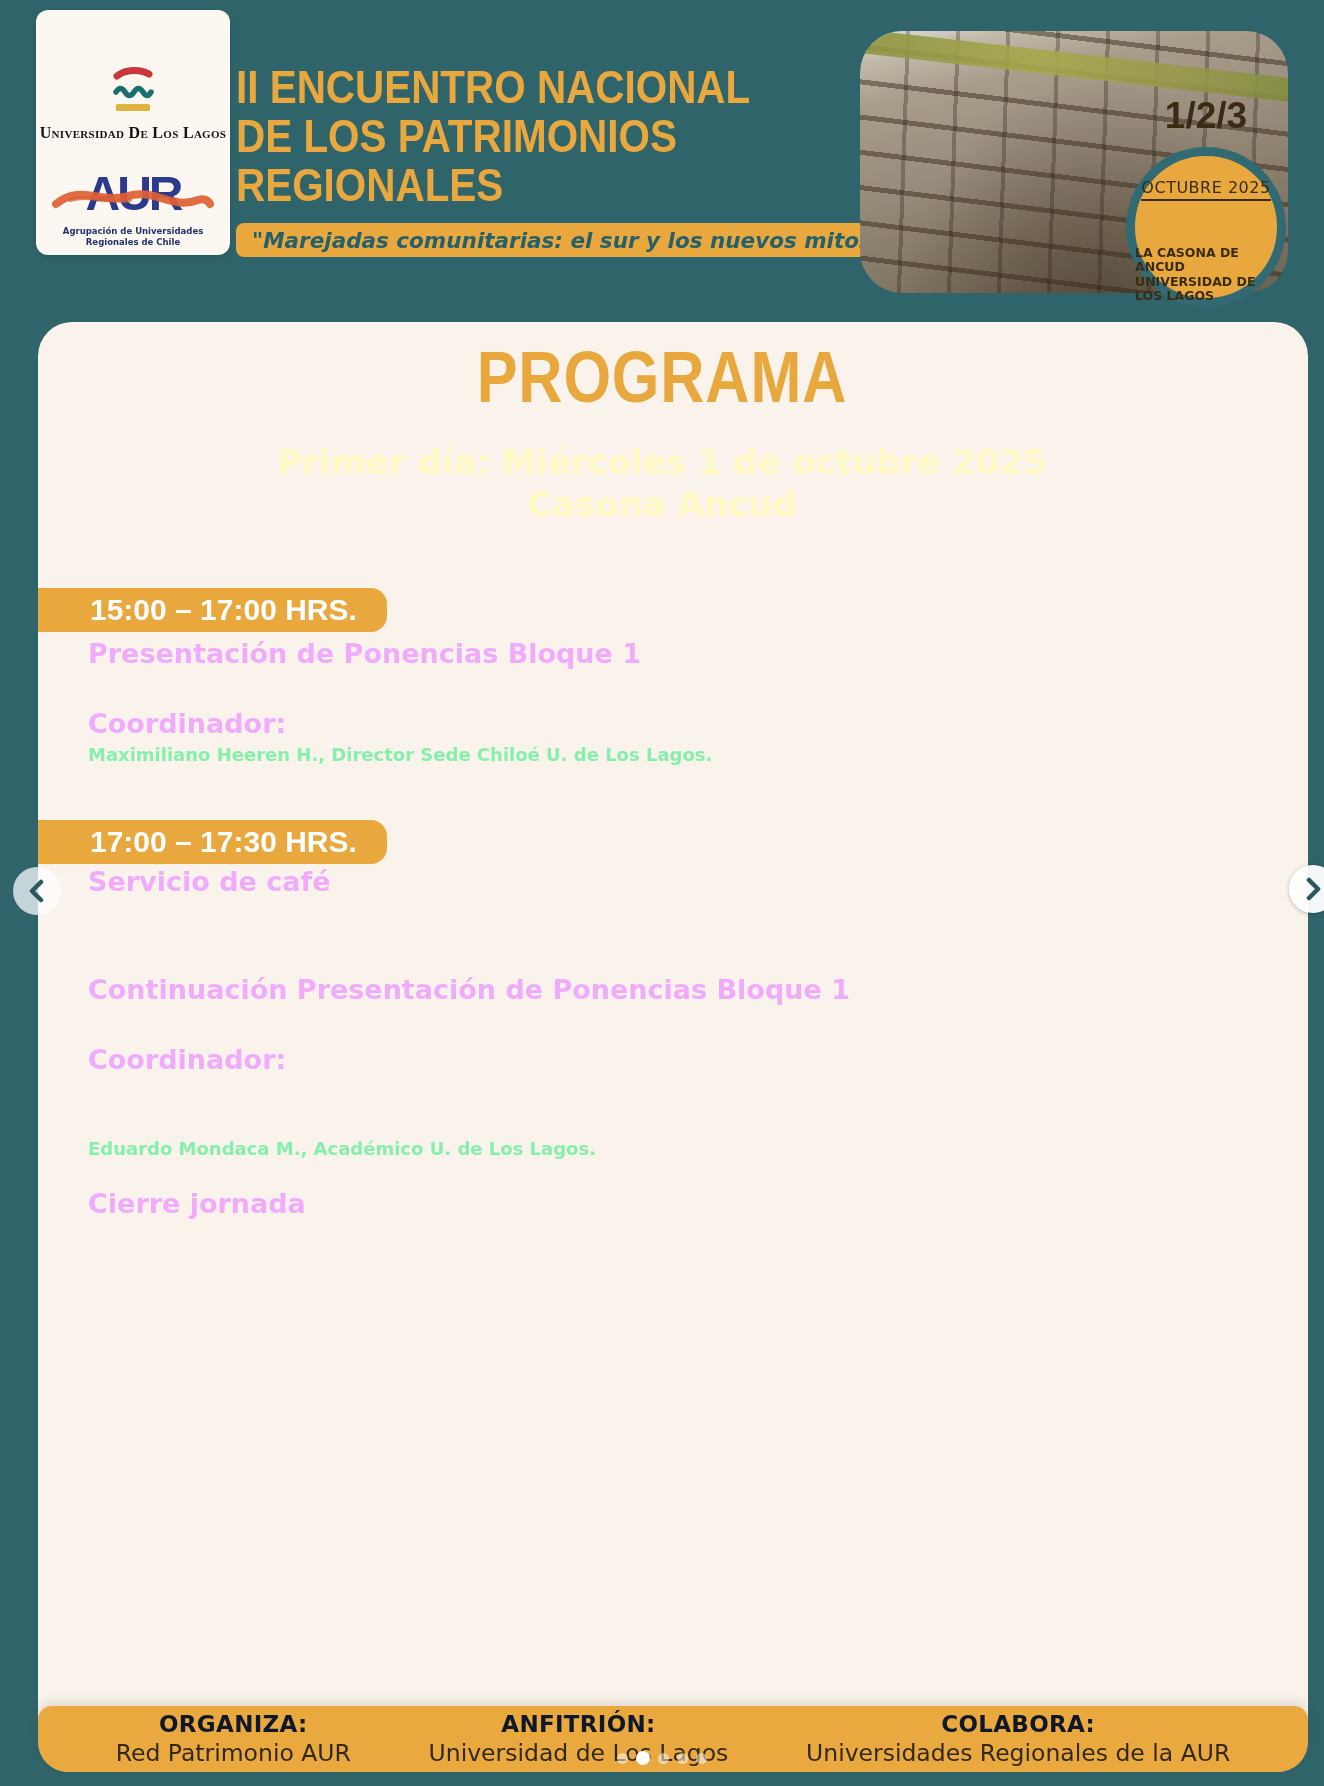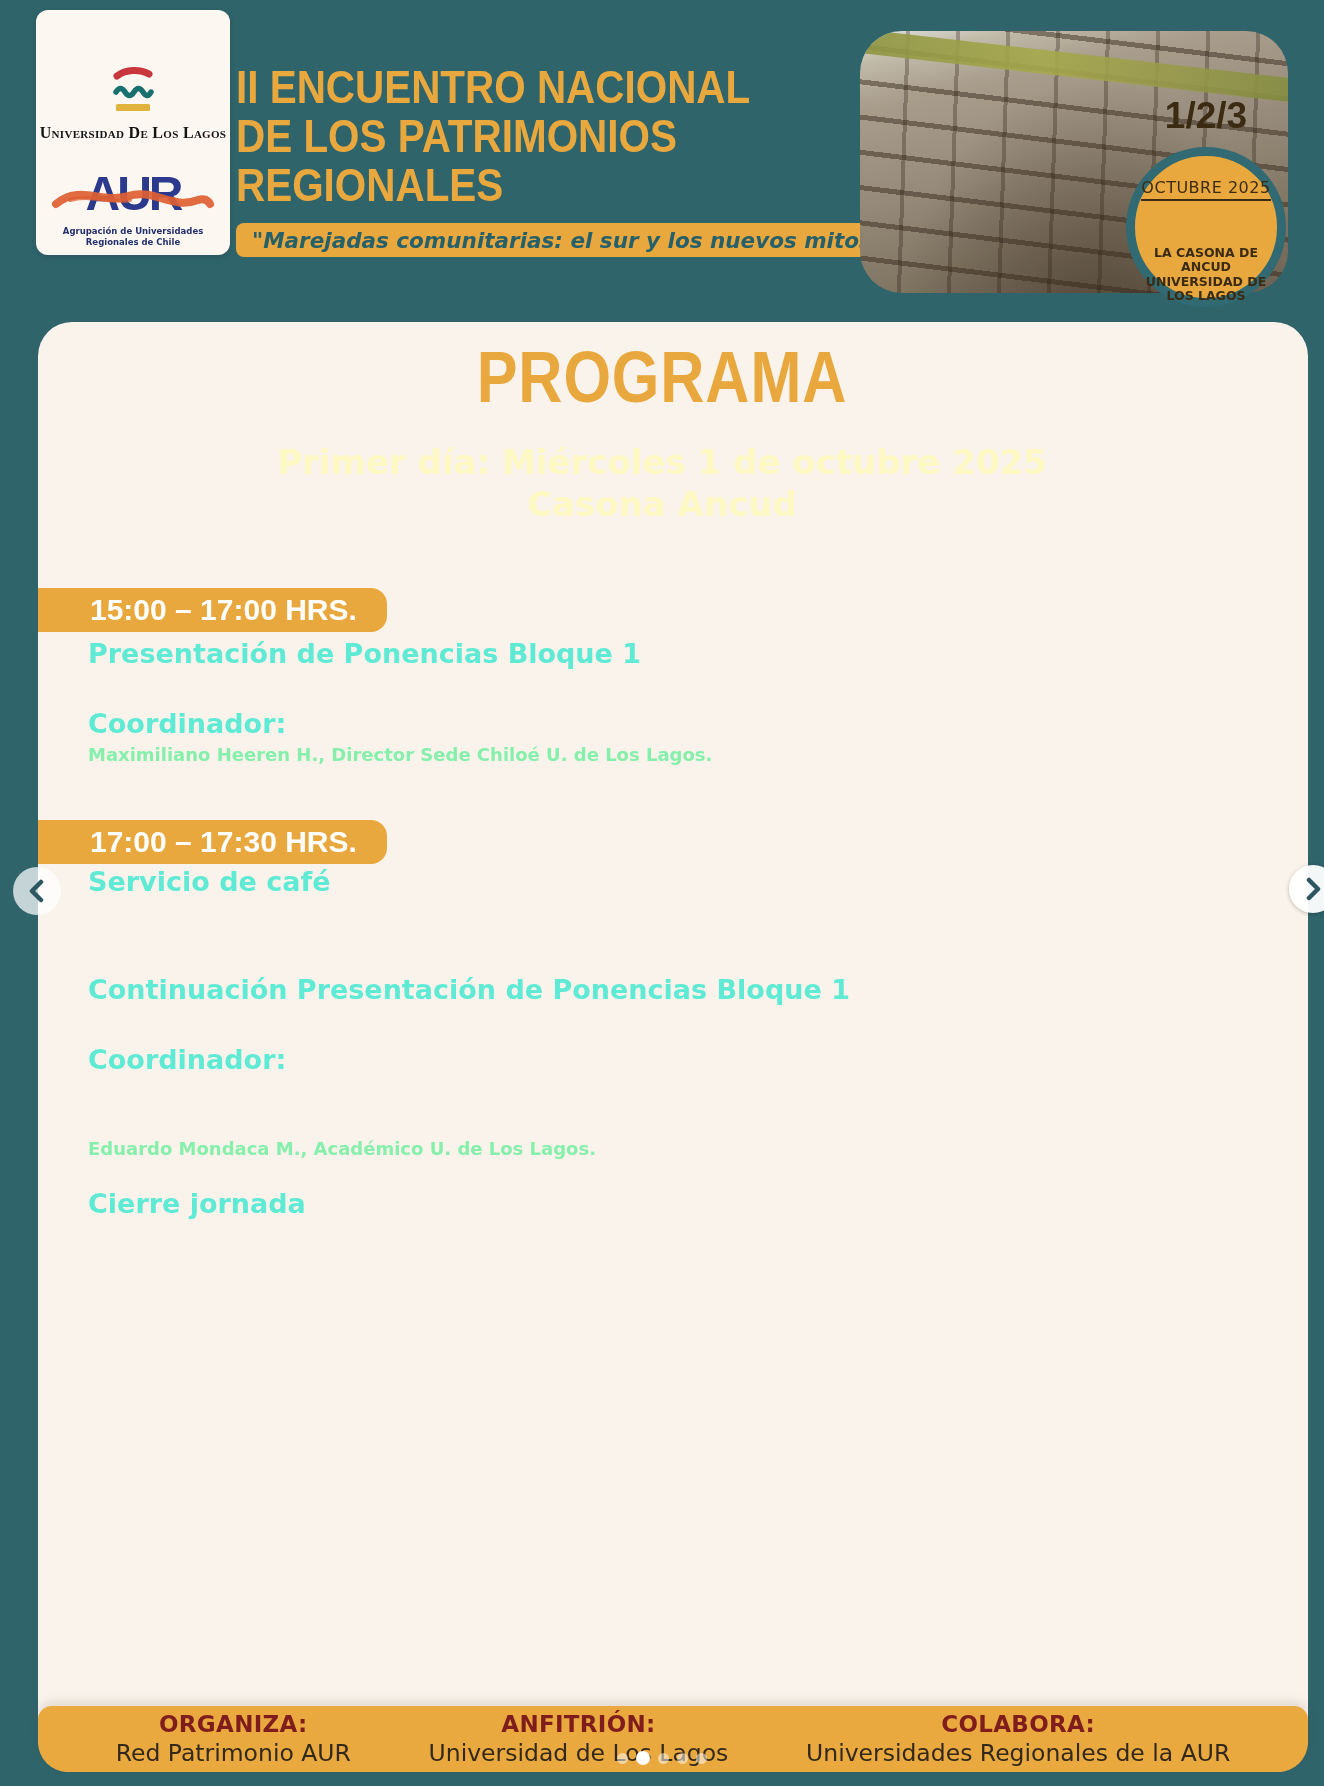--- a/index.html
+++ b/index.html
@@ -59,21 +59,21 @@
   }
   .photo .moss {
     position:absolute; left:-12px; top:24px; width:480px; height:24px;
     background:linear-gradient(90deg, #8c9340, #a7a94c 40%, #97994a 70%, #7f8a3e);
     transform:rotate(6.5deg); opacity:.9;
   }
   .date-badge {
     position:absolute; left:1126px; top:147px; width:160px; height:160px;
     border-radius:50%; background:#E9A83E; border:9px solid #316A72;
     display:flex; flex-direction:column; align-items:center; justify-content:center;
-    color:#3A2B12; text-align:center;gap:41px;
+    color:#3A2B12; gap:41px;
   }
   .badge-dates { font-family:"Liberation Sans", sans-serif; font-weight:700; font-size:37px; line-height:1; }
   .badge-month {
     font-size:16px; letter-spacing:.5px; border-bottom:2px solid #3A2B12;
     padding-bottom:2px; margin:3px 0 4px;
   }
   .badge-venue { font-weight:700; font-size:12.5px; line-height:1.15; }
   .badge-loc { font-weight:700; font-size:10px; margin-top:2px; }
   
   .card {
@@ -94,37 +94,37 @@
   .venue-heading { top:484px; }
   
   .time-pill {
     position:absolute; left:38px; height:44px; line-height:44px;
     padding:0 30px 0 52px; background:#E9A83E; color:#fff;
     border-radius:0 16px 16px 0;
     font-family:"Liberation Sans", sans-serif; font-weight:700; font-size:30px;
     white-space:nowrap;
   }
   .sched-line { position:absolute; left:88px; white-space:nowrap; }
-  .activity, .role-label, .closing { font-weight:700; font-size:27px; color:#5eead4; }
+  .activity, .role-label, .closing { font-weight:700; font-size:27px; color:#f0abfc; }
   .person { font-weight:700; font-size:18px; color:#86efac; }
   .pill-1 { top:588px; } .act-1 { top:638px; }
   .role-1 { top:708px; } .per-1 { top:744px; }
   .pill-2 { top:820px; } .act-2 { top:866px; }
   .pill-3 { top:928px; } .act-3 { top:974px; }
   .role-2 { top:1044px; } .per-2 { top:1118px;margin-top:20px; }
   .close-line { top:1188px; }
   
   .footer {
     position:absolute; left:38px; top:1706px; width:1270px; height:66px;
     background:#E9A93F; border-radius:14px 14px 30px 30px;
     display:flex; justify-content:space-evenly; align-items:center;
     box-shadow:0 -5px 9px rgba(90,78,56,.14);
   }
   .f-col { text-align:center; line-height:1.25; }
-  .f-label { font-weight:700; font-size:23px; color:#7f1d1d; letter-spacing:.3px; }
+  .f-label { font-weight:700; font-size:23px; color:#0f172a; letter-spacing:.3px; }
   .f-value { font-weight:400; font-size:23.5px; color:#33291A;text-align:center; }
   
   .nav-btn {
     position:absolute; width:48px; height:48px; border-radius:50%;
     display:flex; align-items:center; justify-content:center; cursor:pointer;
   }
   .nav-prev { left:13px; top:867px; background:rgba(255,255,255,.72); }
   .nav-next { left:1289px; top:865px; background:rgba(255,255,255,.95);
     box-shadow:0 1px 4px rgba(0,0,0,.25); }
   .dots {

